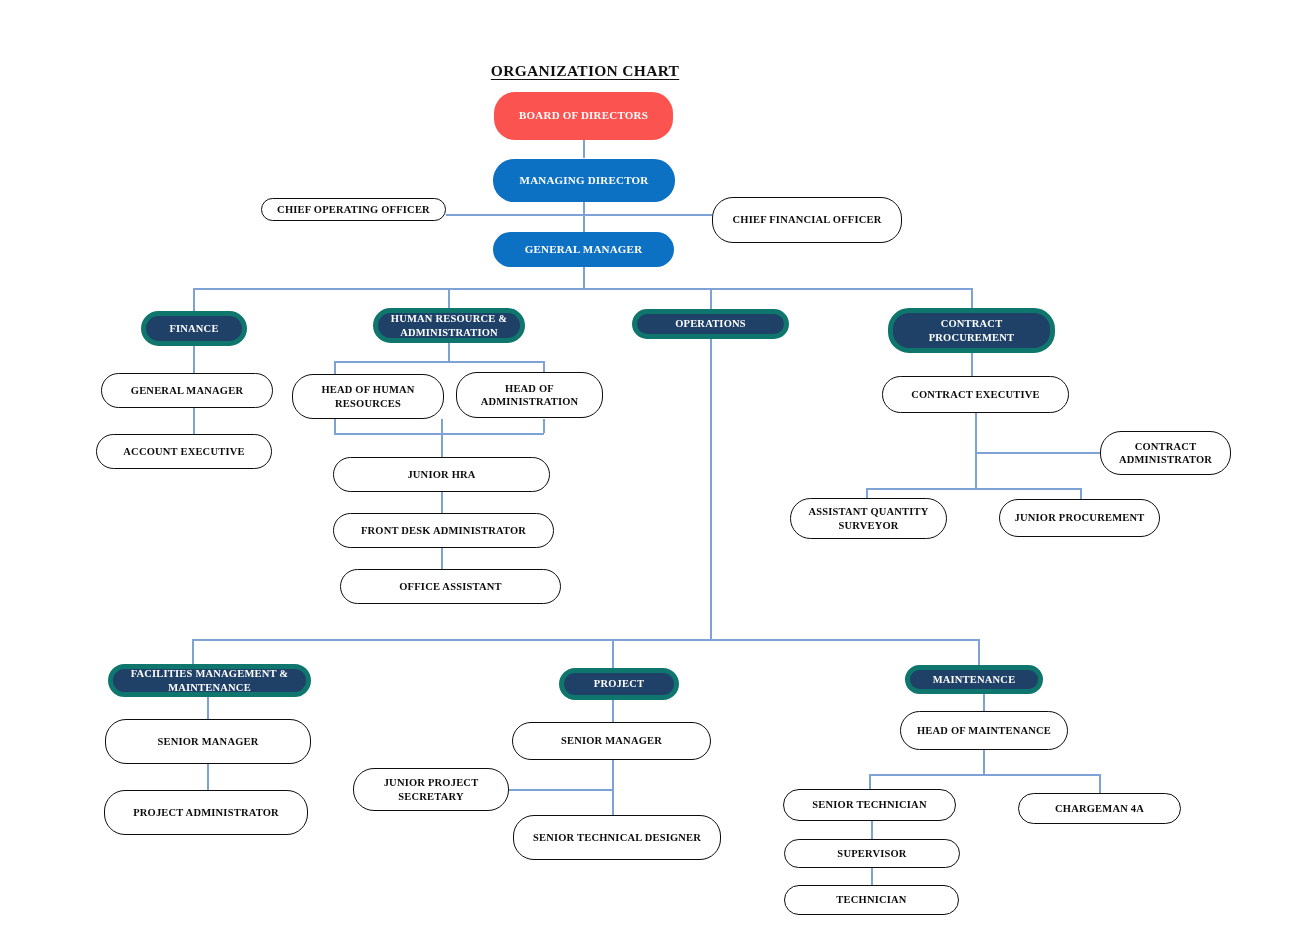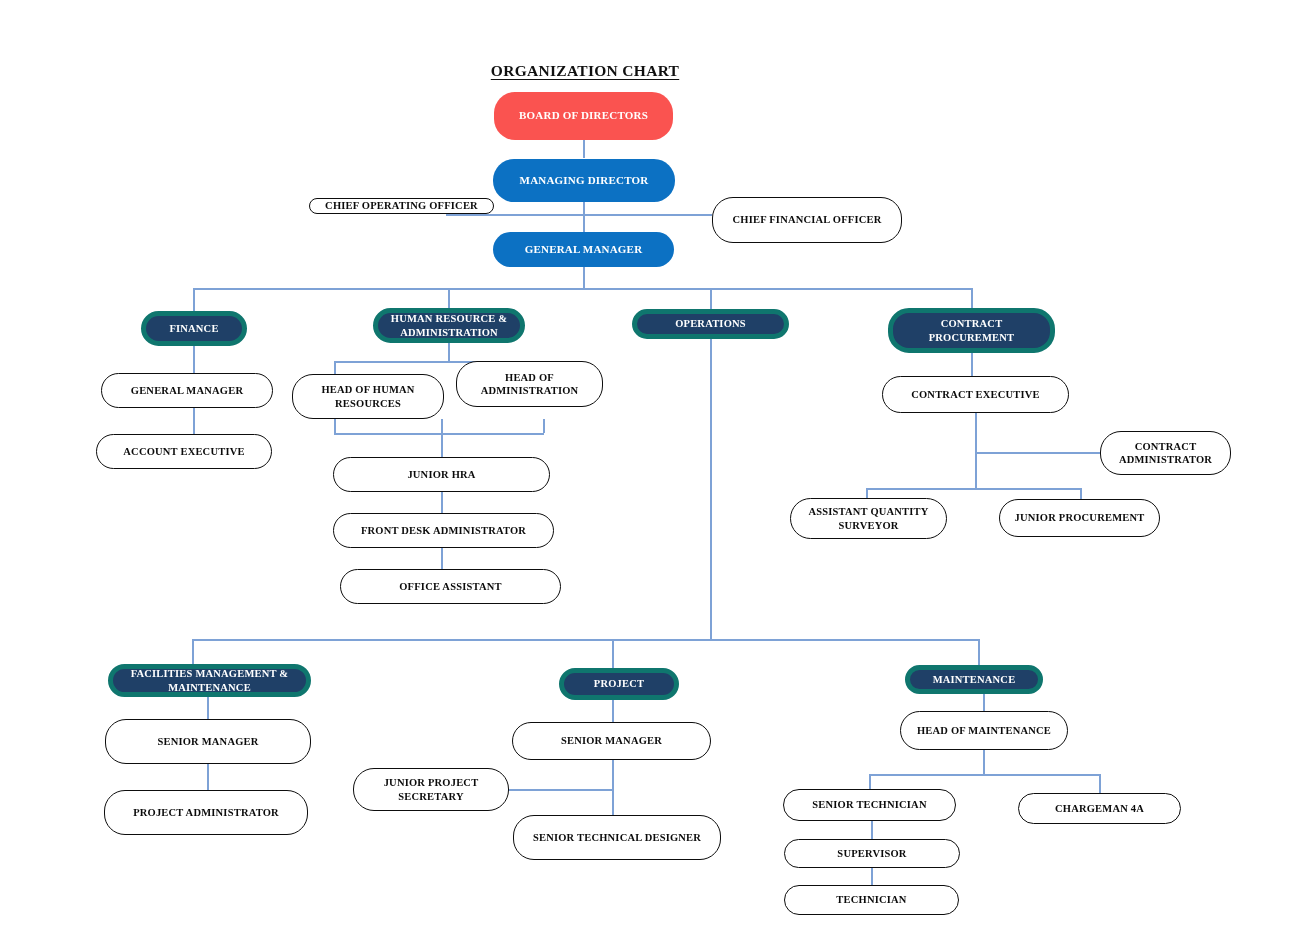--- a/index.html
+++ b/index.html
@@ -176,41 +176,41 @@
   <div class="ln h" style="left:869px; top:774px; width:231px;"></div>
   <div class="ln v" style="left:869px; top:774px; height:15px;"></div>
   <div class="ln v" style="left:1099px; top:774px; height:19px;"></div>
   <div class="ln v" style="left:871px; top:821px; height:18px;"></div>
   <div class="ln v" style="left:871px; top:868px; height:17px;"></div>
 
   <div class="node red" style="left:494px; top:92px; width:179px; height:48px;">BOARD OF DIRECTORS</div>
 
   <div class="node blue" style="left:493px; top:159px; width:182px; height:43px;">MANAGING  DIRECTOR</div>
 
-  <div class="node plain" style="left:261px; top:198px; width:185px; height:16px;margin-left:48px;">CHIEF OPERATING OFFICER</div>
+  <div class="node plain" style="left:261px; top:198px; width:185px; height:23px;">CHIEF OPERATING OFFICER</div>
 
   <div class="node plain" style="left:712px; top:197px; width:190px; height:46px;">CHIEF FINANCIAL OFFICER</div>
 
   <div class="node blue" style="left:493px; top:232px; width:181px; height:35px;">GENERAL MANAGER</div>
 
   <div class="node navy" style="left:141px; top:311px; width:106px; height:35px;">FINANCE</div>
 
   <div class="node navy" style="left:373px; top:308px; width:152px; height:35px;">HUMAN RESOURCE &amp; ADMINISTRATION</div>
 
   <div class="node navy" style="left:632px; top:309px; width:157px; height:30px;">OPERATIONS</div>
 
   <div class="node navy" style="left:888px; top:308px; width:167px; height:45px;">CONTRACT PROCUREMENT</div>
 
   <div class="node plain" style="left:101px; top:373px; width:172px; height:35px;">GENERAL MANAGER</div>
 
   <div class="node plain" style="left:96px; top:434px; width:176px; height:35px;">ACCOUNT EXECUTIVE</div>
 
   <div class="node plain" style="left:292px; top:374px; width:152px; height:45px;">HEAD OF HUMAN RESOURCES</div>
 
-  <div class="node plain" style="left:456px; top:361px; width:147px; height:46px;">HEAD OF ADMINISTRATION</div>
+  <div class="node plain" style="left:456px; top:372px; width:147px; height:46px;">HEAD OF ADMINISTRATION</div>
 
   <div class="node plain" style="left:333px; top:457px; width:217px; height:35px;">JUNIOR HRA</div>
 
   <div class="node plain" style="left:333px; top:513px; width:221px; height:35px;">FRONT DESK ADMINISTRATOR</div>
 
   <div class="node plain" style="left:331px; top:569px; width:221px; height:35px;margin-left:9px;">OFFICE ASSISTANT</div>
 
   <div class="node plain" style="left:882px; top:376px; width:187px; height:37px;">CONTRACT EXECUTIVE</div>
 
   <div class="node plain" style="left:1100px; top:431px; width:131px; height:44px;">CONTRACT ADMINISTRATOR</div>

